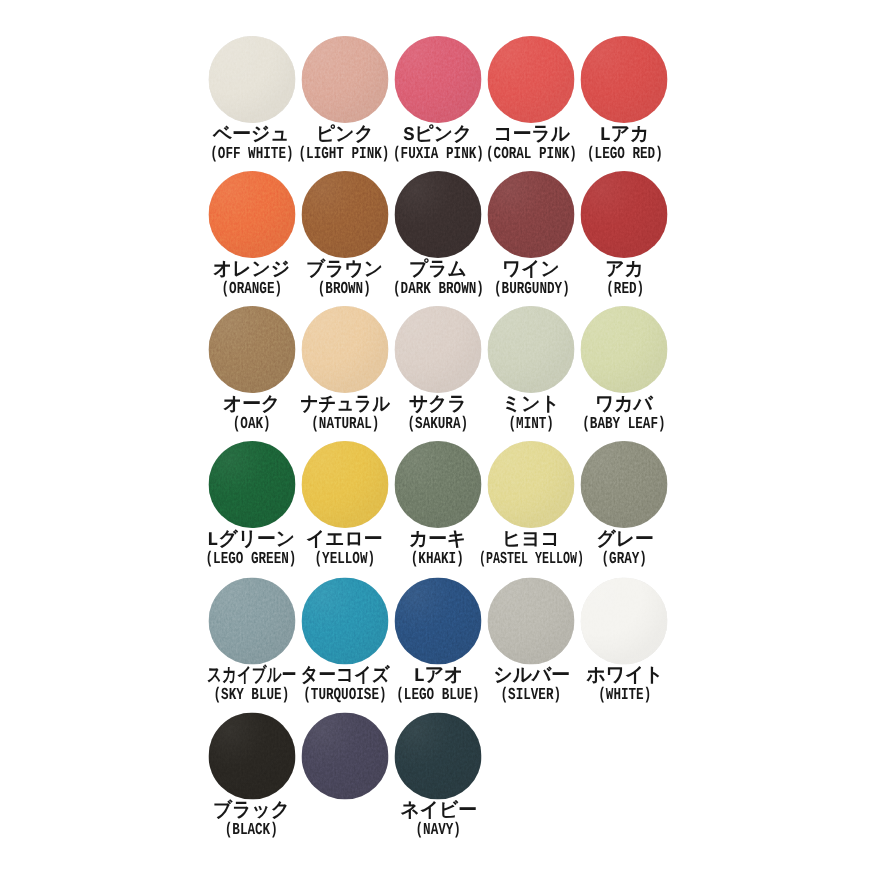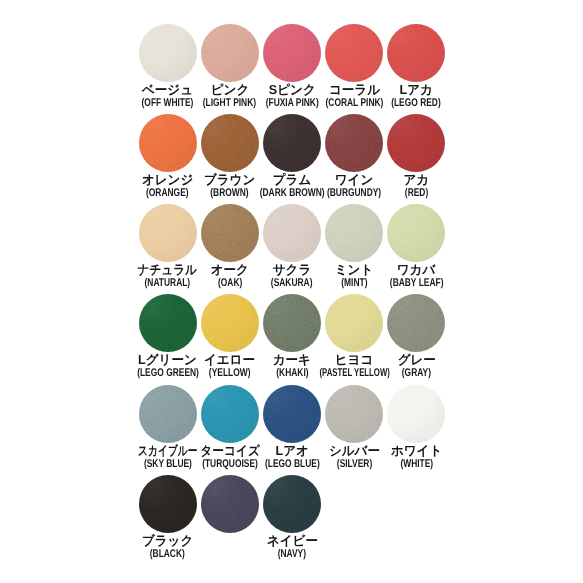--- a/index.html
+++ b/index.html
@@ -14,21 +14,21 @@
   }
   #chart{position:relative;width:583px;height:583px;}
 
   .swatch-grid{
     position:absolute;
     left:136.5px;top:23.8px;
     display:grid;
     grid-template-columns:repeat(5,62.2px);
     grid-auto-rows:90.2px;
   }
-  .cell{position:relative;width:62.2px;height:90.2px;}
+  .cell{position:relative;width:62.2px;height:90.2px;font-family:Liberation Mono, monospace;}
 
   .disc{
     position:absolute;
     left:2.1px;top:0;
     width:58px;height:58px;
     border-radius:50%;
     overflow:hidden;
     isolation:isolate;
   }
   .disc .base{position:absolute;inset:0;}
@@ -223,46 +223,46 @@
             </svg></div>
           <div class="shade"></div>
         </div>
         <div class="labels">
           <span class="jp"><i style="transform: scaleX(0.965);">アカ</i></span>
           <span class="en"><i style="transform: scaleX(0.752);">(RED)</i></span>
         </div>
       </div>
       <div class="cell">
         <div class="disc">
+          <div class="base" style="background:#a2815a"></div>
+          <div class="grain"><svg width="58" height="58">
+              <rect width="58" height="58" filter="url(#leather-grain)"></rect>
+            </svg></div>
+          <div class="shade"></div>
+        </div>
+        <div class="labels">
+          <span class="jp"><i style="transform: scaleX(0.965);">オーク</i></span>
+          <span class="en"><i style="transform: scaleX(0.752);">(OAK)</i></span>
+        </div>
+      </div>
+      <div class="cell">
+        <div class="disc">
           <div class="base" style="background:#edcea4"></div>
           <div class="grain"><svg width="58" height="58">
               <rect width="58" height="58" filter="url(#leather-grain)"></rect>
             </svg></div>
           <div class="shade"></div>
         </div>
         <div class="labels">
           <span class="jp"><i style="transform: scaleX(0.894317);">ナチュラル</i></span>
           <span class="en"><i style="transform: scaleX(0.752);">(NATURAL)</i></span>
         </div>
       </div>
       <div class="cell">
         <div class="disc">
-          <div class="base" style="background:#a2815a"></div>
-          <div class="grain"><svg width="58" height="58">
-              <rect width="58" height="58" filter="url(#leather-grain)"></rect>
-            </svg></div>
-          <div class="shade"></div>
-        </div>
-        <div class="labels">
-          <span class="jp"><i style="transform: scaleX(0.965);">オーク</i></span>
-          <span class="en"><i style="transform: scaleX(0.752);">(OAK)</i></span>
-        </div>
-      </div>
-      <div class="cell">
-        <div class="disc">
           <div class="base" style="background:#dcd0c8"></div>
           <div class="grain"><svg width="58" height="58">
               <rect width="58" height="58" filter="url(#leather-grain)"></rect>
             </svg></div>
           <div class="shade"></div>
         </div>
         <div class="labels">
           <span class="jp"><i style="transform: scaleX(0.965);">サクラ</i></span>
           <span class="en"><i style="transform: scaleX(0.752);">(SAKURA)</i></span>
         </div>

